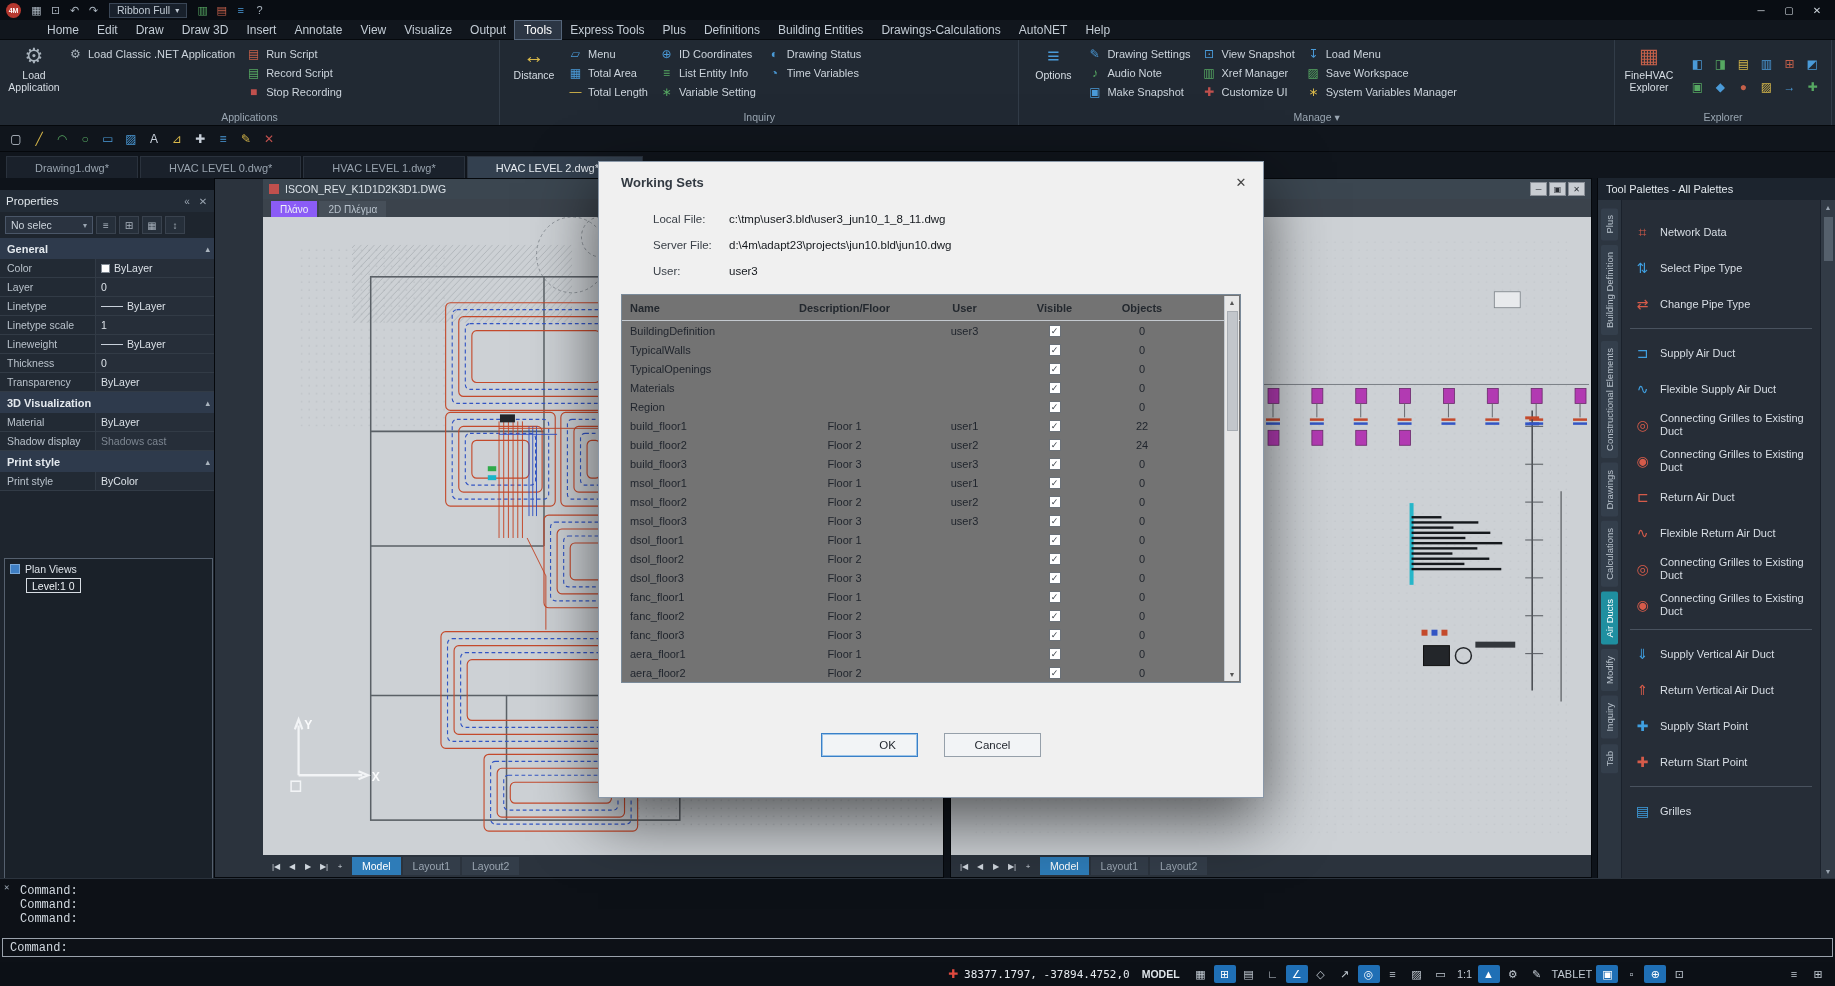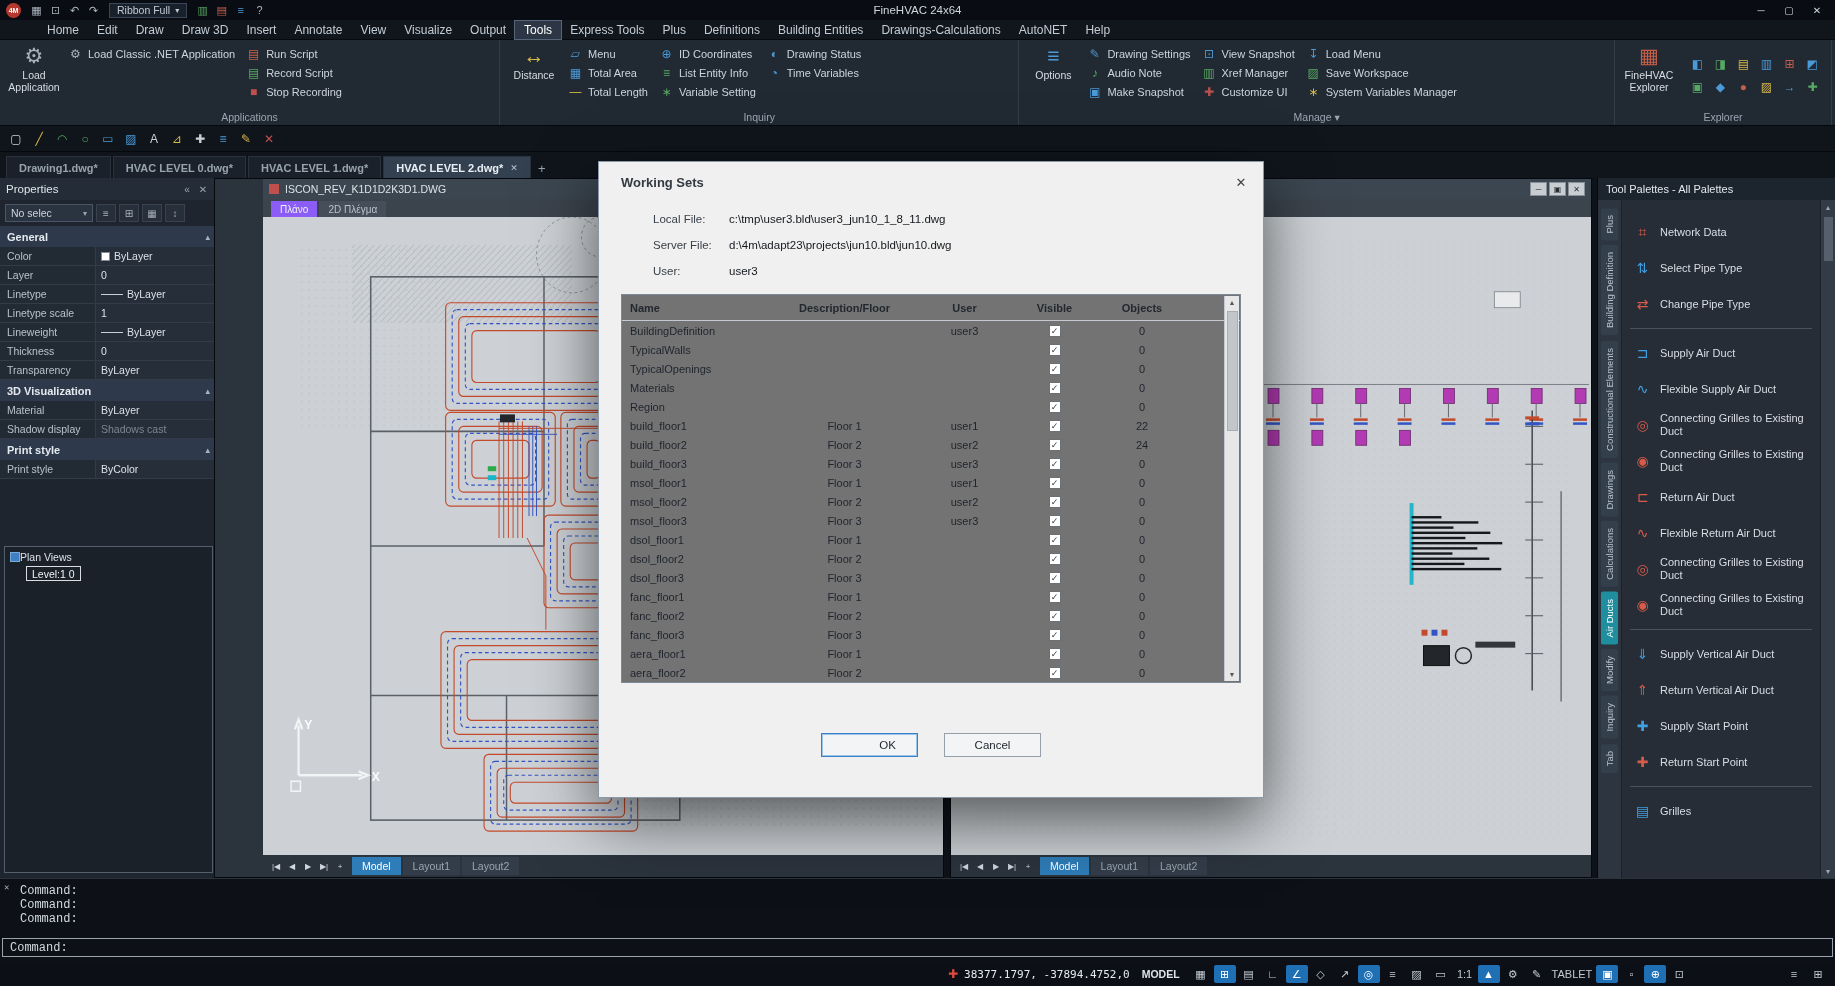--- a/index.html
+++ b/index.html
@@ -35,50 +35,50 @@
   .rib-grid{display:grid;grid-template-columns:repeat(6,21px);grid-auto-rows:21px;gap:2px;align-content:center;padding:0 3px;}
   .rib-grid-icon{display:flex;align-items:center;justify-content:center;font-size:12px;}
   .rib-label{height:16px;font-size:10.5px;color:#9aa6b2;text-align:center;padding-top:2px;}
 
   
   .quicktools{position:absolute;top:126px;left:0;right:0;height:26px;background:#10151c;display:flex;align-items:center;padding-left:6px;gap:3px;border-bottom:1px solid #05080c;}
   .qt-icon{width:20px;height:20px;display:flex;align-items:center;justify-content:center;font-size:12px;}
 
   
   .filetabs{position:absolute;top:152px;left:0;right:0;height:26px;background:#10151c;display:flex;align-items:flex-end;padding-left:6px;}
-  .filetab{height:22px;display:flex;align-items:center;gap:7px;padding:0 12px;font-size:11px;color:#98a3ae;background:#1a212b;border:1px solid #2a323d;border-bottom:none;margin-right:2px;white-space:nowrap;font-weight:bold;}
+  .filetab{height:22px;display:flex;align-items:center;gap:7px;padding:0 28px;font-size:11px;color:#98a3ae;background:#1a212b;border:1px solid #2a323d;border-bottom:none;margin-right:2px;white-space:nowrap;}
   .filetab.active{background:#33404f;color:#e9eef4;}
   .tabclose{display:none;font-size:9px;color:#b8c2cc;}
   .filetab.active .tabclose{display:inline;}
   .tab-add{width:18px;height:20px;color:#9aa5b1;display:flex;align-items:center;justify-content:center;font-size:13px;}
 
   
   .main{position:absolute;top:178px;left:0;right:0;height:700px;background:#0e131a;}
 
   
-  .props{position:absolute;left:0;top:0;width:218px;height:700px;background:#1e252e;border-right:1px solid #05080c;}
+  .props{position:absolute;left:0;top:12px;width:218px;height:700px;background:#1e252e;border-right:1px solid #05080c;}
   .props-head{height:22px;display:flex;align-items:center;padding:0 6px;font-size:11.5px;color:#dfe5ea;background:#232c37;}
   .props-head .sp{flex:1;}
   .ph-icon{width:16px;text-align:center;color:#9aa5b1;font-size:10px;}
   .props-tools{height:26px;display:flex;align-items:center;gap:3px;padding:0 5px;}
   .sel-box{width:88px;height:18px;background:#2a3340;border:1px solid #4a5668;font-size:10.5px;color:#cdd5dd;display:flex;align-items:center;padding:0 5px;gap:4px;}
   .sel-box .car{margin-left:auto;font-size:8px;color:#9aa5b1;}
   .pt-btn{width:20px;height:18px;background:#262f3a;border:1px solid #39424e;display:flex;align-items:center;justify-content:center;font-size:10px;color:#aab4be;}
   .sec-head{height:21px;background:#2e3a4c;display:flex;align-items:center;padding:0 7px;font-size:11px;color:#e4e9ee;font-weight:bold;}
   .sec-head .sp{flex:1;}
   .sec-car{font-size:9px;color:#aab4be;}
   .prow{display:grid;grid-template-columns:96px 1fr;height:19px;font-size:10.5px;border-bottom:1px solid #323b46;}
   .prow .pl{display:flex;align-items:center;padding-left:7px;color:#b9c2cb;background:#222a34;border-right:1px solid #323b46;}
   .prow .pv{display:flex;align-items:center;padding-left:5px;color:#dbe1e7;background:#262e39;gap:4px;}
   .prow .pv[data-muted="true"]{color:#7d8691;}
   .swatch{display:none;}
   .swatch[data-swatch="color"]{display:inline-block;width:9px;height:9px;background:#fff;border:1px solid #818a94;}
   .swatch[data-swatch="line"]{display:inline-block;width:22px;height:0;border-top:1px solid #c8d0da;}
   .planviews{position:absolute;left:4px;right:4px;top:368px;bottom:5px;border:1px solid #55606e;background:#1a2129;padding:4px 5px;}
-  .pv-root{display:flex;align-items:center;font-size:10.5px;color:#dbe1e7;}
+  .pv-root{display:flex;align-items:center;gap:5px;font-size:10.5px;color:#dbe1e7;}
   .pv-ico{width:10px;height:10px;background:#3f7fc4;border:1px solid #7aa8d8;flex:none;}
   .pv-child{margin:3px 0 0 16px;display:inline-flex;align-items:center;gap:5px;font-size:10.5px;color:#eef2f6;border:1px solid #d8dee4;padding:0 5px;height:15px;}
 
   
   .win{position:absolute;top:0;height:700px;display:flex;flex-direction:column;background:#2b333d;border:1px solid #05080c;}
   .win1{left:214px;width:730px;padding-left:48px;}
   .win2{left:950px;width:642px;}
   .win-title{height:20px;background:#3b4650;display:flex;align-items:center;padding:0 6px;gap:6px;font-size:10.5px;color:#dbe2e8;flex:none;}
   .wt-ico{width:10px;height:10px;background:#c0504d;flex:none;}
   .win-title .sp{flex:1;}
@@ -164,21 +164,20 @@
       <span>Ribbon Full</span>
       <span style="font-size:8px;">▾</span>
     </div>
     <div style="display:flex;">
 
     <span class="tb-icon" style="color: rgb(86, 168, 98);">▥</span>
         <span class="tb-icon" style="color: rgb(196, 96, 74);">▤</span>
         <span class="tb-icon" style="color: rgb(74, 154, 216);">≡</span>
         <span class="tb-icon" style="color: rgb(170, 180, 190);">?</span>
       </div>
-    <div class="tb-title">FineHVAC 24x64</div>
     <div class="tb-controls">
 
     <span class="tb-ctl">─</span>
         <span class="tb-ctl">▢</span>
         <span class="tb-ctl">✕</span>
       </div>
   </div>
 
   <div class="menubar">
 

